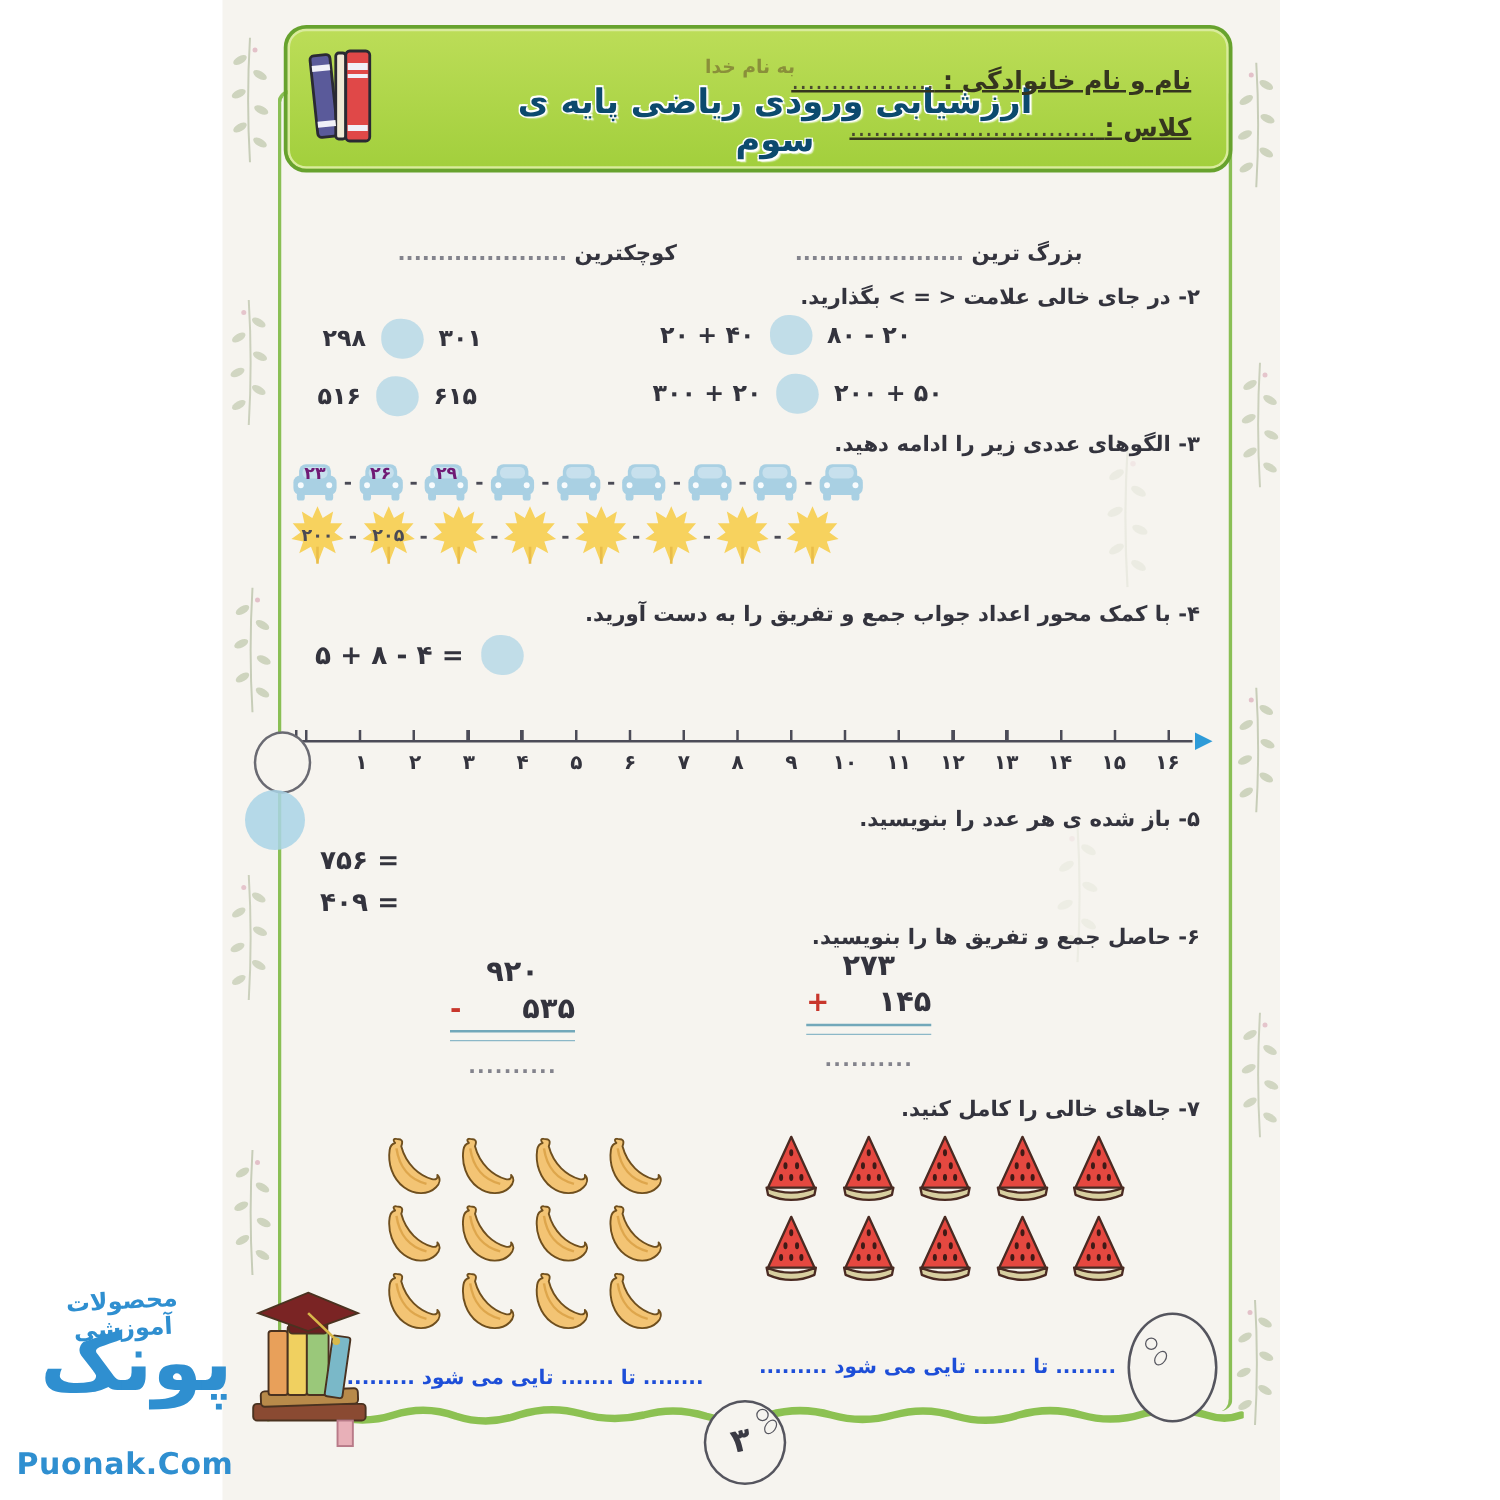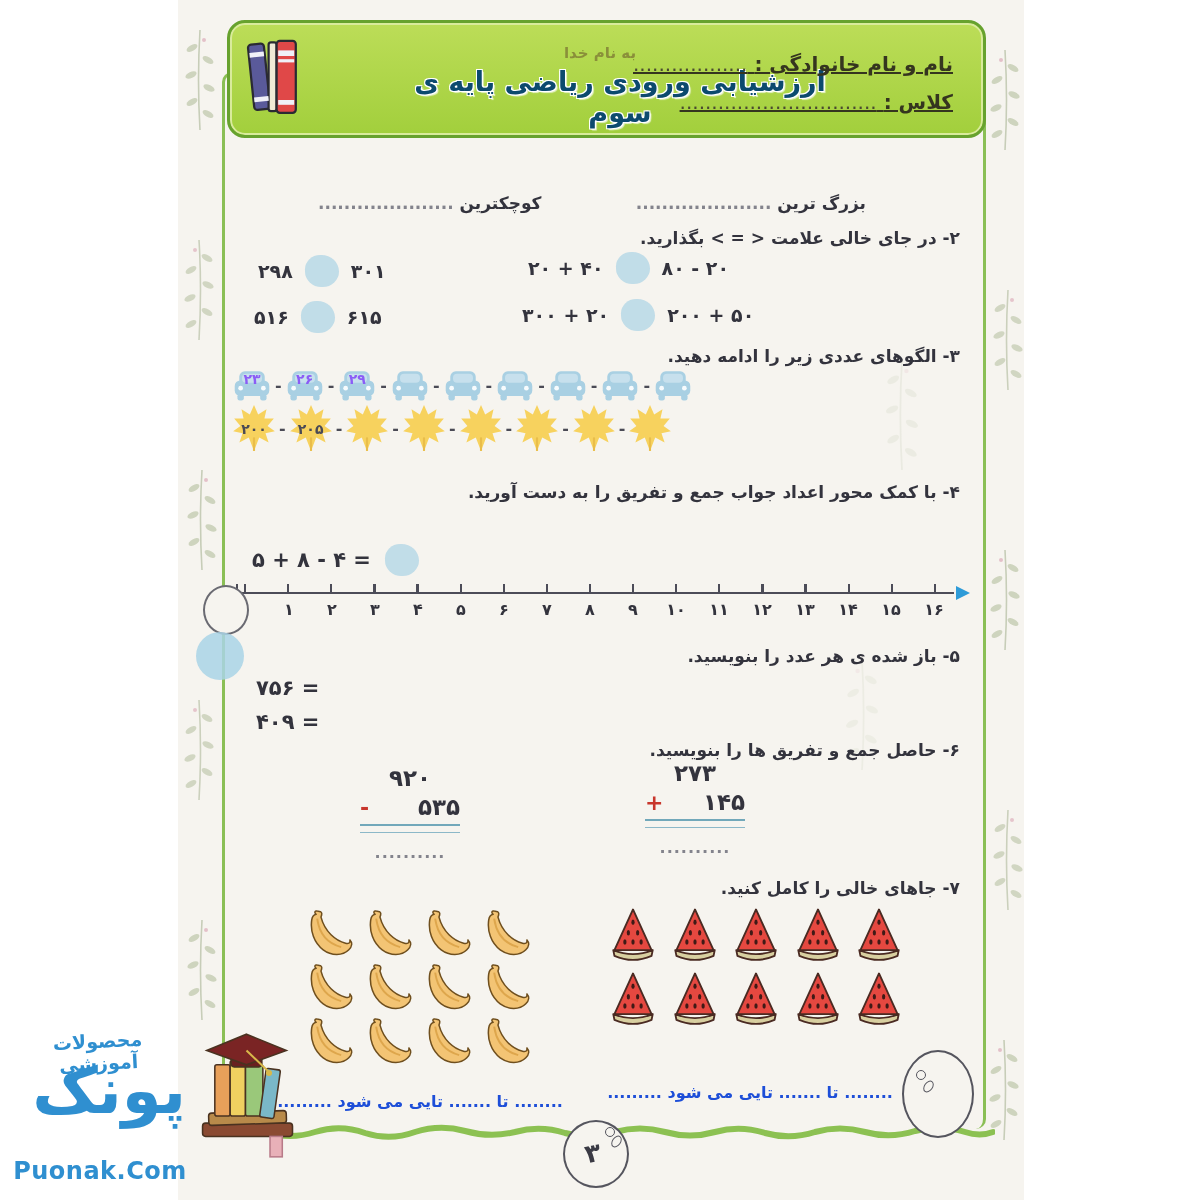--- a/index.html
+++ b/index.html
@@ -25,35 +25,35 @@
   .q1row .grp{direction:rtl;}
   
   .cmp{display:flex;align-items:center;gap:12px;direction:ltr;}
   .cmp .num{font-size:19px;letter-spacing:2px;}
   .blob{display:inline-block;width:34px;height:32px;background:#b7d8e6;border-radius:46% 54% 50% 50%;opacity:.85;}
   
   .patrow{display:flex;align-items:center;direction:ltr;}
   .pat-item{position:relative;flex:0 0 auto;}
   .car-svg{width:40px;height:34px;display:block;}
   .leaf-svg{width:44px;height:48px;display:block;}
-  .pat-num{position:absolute;left:0;right:0;text-align:center;font-size:14px;font-weight:bold;color:#8b5cf6;}
+  .pat-num{position:absolute;left:0;right:0;text-align:center;font-size:14px;font-weight:bold;color:#701a75;}
   .car .pat-num{top:3px;}
   .leaf .pat-num{top:17px;color:#4a4a55;}
   .pat-dash{font-weight:bold;color:#4a4a55;margin:0 3px;font-size:16px;}
   
   .nline{left:236px;top:556px;width:736px;height:72px;}
   .nl-base{position:absolute;left:0;right:18px;top:36px;border-top:2.4px solid #4c4c58;}
   .nl-cap{position:absolute;left:0;top:28px;width:2.4px;height:9px;background:#4c4c58;}
   .nl-arrow{position:absolute;right:2px;top:29.5px;width:0;height:0;border-top:7px solid transparent;border-bottom:7px solid transparent;border-left:14px solid #2e9bd8;}
   .nl-ticks{position:absolute;left:8px;width:692px;top:28px;display:flex;justify-content:space-between;}
   .nl-ticks i{width:2.2px;height:9px;background:#4c4c58;}
   .nl-labels{position:absolute;left:-3px;width:714px;top:44px;display:flex;justify-content:space-between;}
   .nl-labels span{width:26px;text-align:center;font-size:16px;font-weight:bold;color:#33333d;direction:ltr;}
   
-  .eqline{display:flex;align-items:center;gap:14px;direction:ltr;margin-top:36px;}
+  .eqline{display:flex;align-items:center;gap:14px;direction:ltr;}
   .eqline .num{font-size:21px;letter-spacing:2px;}
   .exp{font-size:21px;letter-spacing:2px;}
   
   .vblock{width:100px;}
   .vtop{font-size:23px;font-weight:bold;color:#33333d;text-align:center;letter-spacing:4px;direction:ltr;}
   .vrow{display:flex;justify-content:space-between;align-items:center;direction:ltr;font-size:23px;font-weight:bold;color:#33333d;letter-spacing:4px;margin-top:3px;}
   .vop{color:#c8362c;letter-spacing:0;font-size:22px;}
   .vline{margin-top:4px;height:6px;border-top:2.4px solid #72a8ba;border-bottom:1.6px solid #8cb8c8;}
   .vdots{text-align:center;color:#83838c;font-weight:bold;margin-top:10px;letter-spacing:1px;}
   

